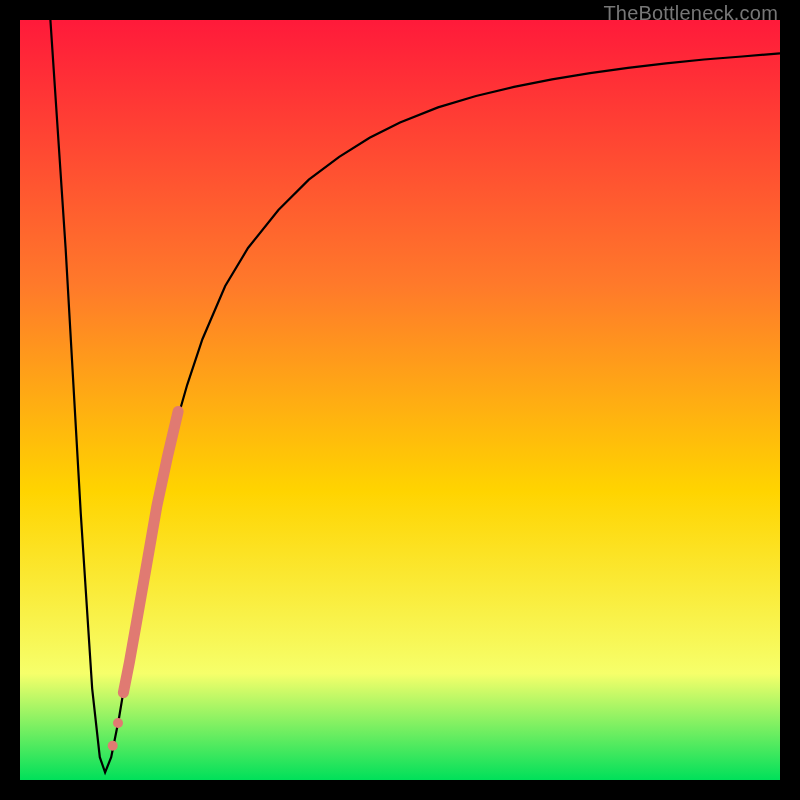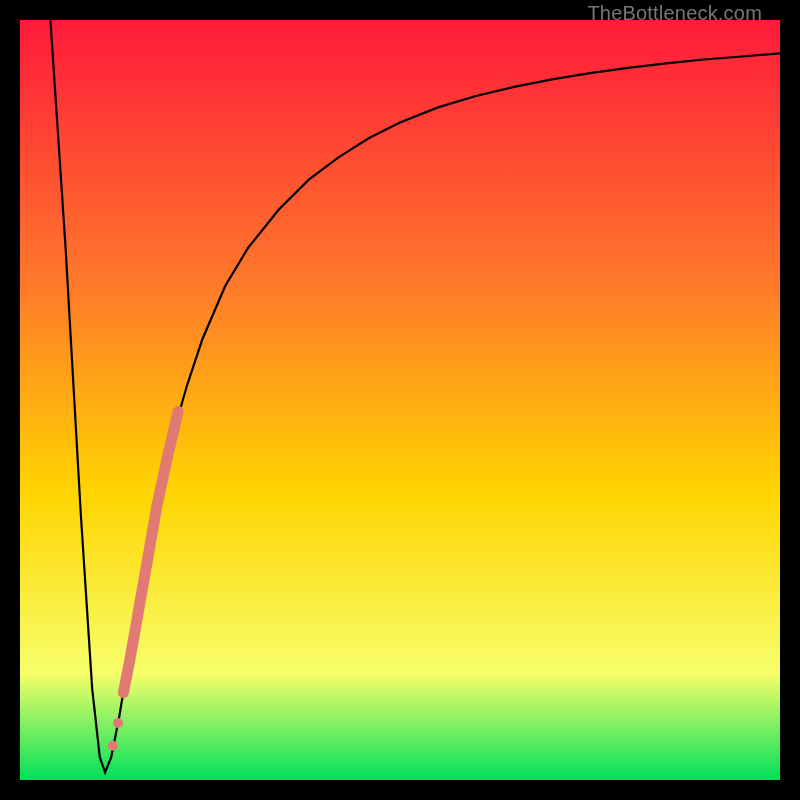--- a/index.html
+++ b/index.html
@@ -22,21 +22,21 @@
   .plot {
     position: absolute;
     left: 0;
     top: 0;
     width: 760px;
     height: 760px;
   }
   .watermark {
     position: absolute;
     top: 2px;
-    right: 38px;
+    right: 22px;
     color: #777;
     font-size: 20px;
     font-weight: 500;
     letter-spacing: 0.2px;
     user-select: none;
   }
   svg { display: block; }
 </style>
 </head>
 <body>

